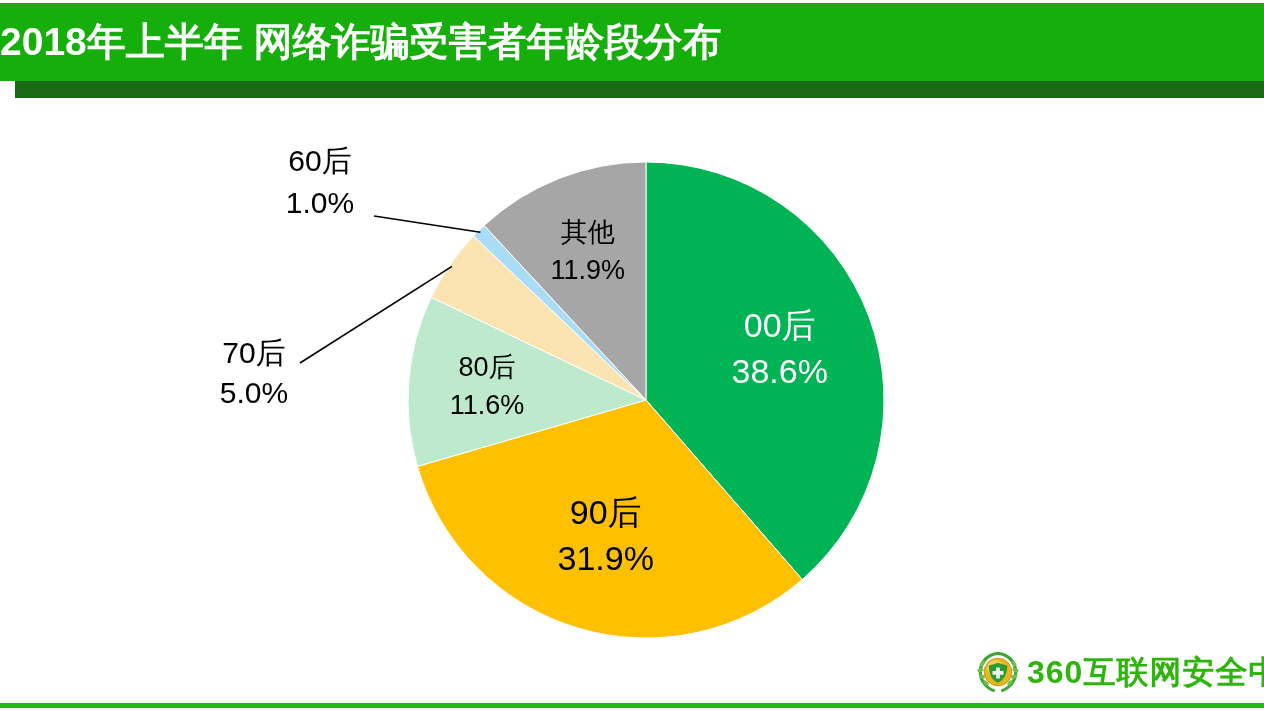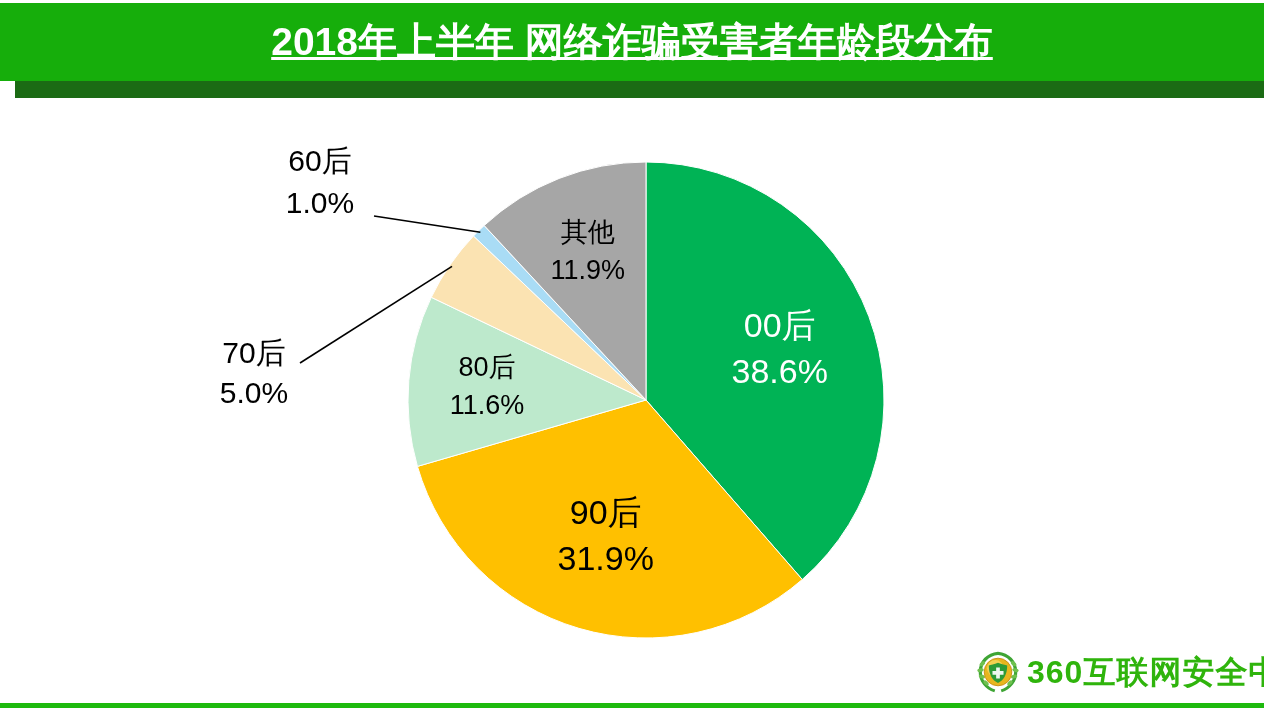--- a/index.html
+++ b/index.html
@@ -32,27 +32,26 @@
     height: 78px;
     background: #16AE0B;
   }
   #title-text {
     position: absolute;
     left: 0;
     top: 0;
     width: 100%;
     height: 78px;
     line-height: 78px;
-    text-align: center;
+    text-align: left;
     color: #ffffff;
     font-size: 39px;
     font-weight: bold;
     letter-spacing: 0px;
     white-space: nowrap;
-    text-decoration: underline;
   }
 
   
   #chart-area {
     position: absolute;
     left: 0;
     top: 98px;
     width: 1264px;
     height: 545px;
   }

